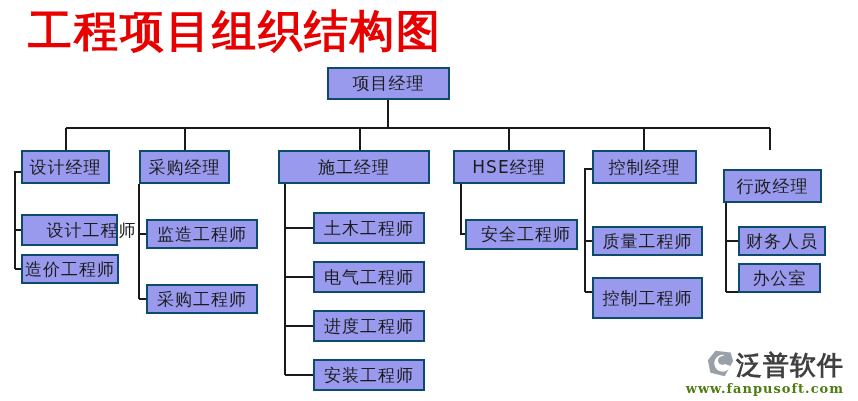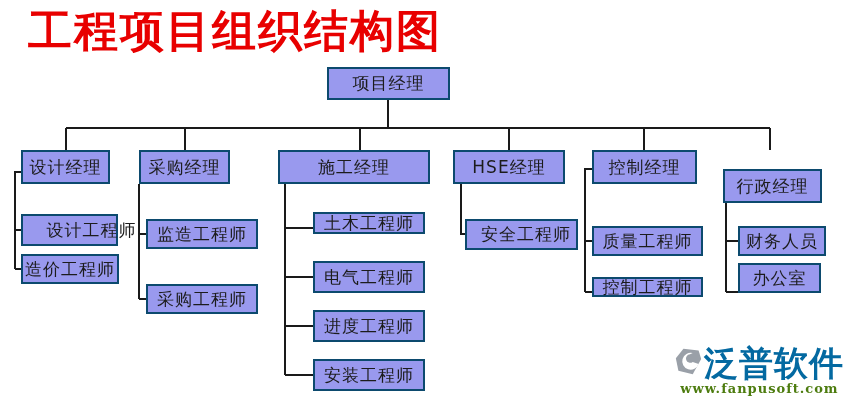--- a/index.html
+++ b/index.html
@@ -24,35 +24,35 @@
   #n-m0   {left:21px;  top:150px; width:89px;  height:34px;}
   #n-m1   {left:139px; top:150px; width:91px;  height:34px;}
   #n-m2   {left:278px; top:150px; width:152px; height:34px;}
   #n-m3   {left:453px; top:150px; width:112px; height:34px;}
   #n-m4   {left:592px; top:150px; width:105px; height:34px;}
   #n-m5   {left:723px; top:150px; width:99px;  height:34px;margin-top:19px;}
   #n-c00  {left:21px;  top:214px; width:97px;  height:32px;padding-left:44px;}
   #n-c01  {left:21px;  top:254px; width:98px;  height:30px;}
   #n-c10  {left:146px; top:219px; width:112px; height:30px;}
   #n-c11  {left:146px; top:284px; width:112px; height:30px;}
-  #n-c20  {left:313px; top:212px; width:112px; height:22px;}
+  #n-c20  {left:313px; top:212px; width:112px; height:32px;}
   #n-c21  {left:313px; top:261px; width:112px; height:32px;}
   #n-c22  {left:313px; top:310px; width:112px; height:32px;}
   #n-c23  {left:313px; top:359px; width:112px; height:32px;}
   #n-c30  {left:465px; top:219px; width:113px; height:31px;padding-left:9px;}
   #n-c40  {left:592px; top:226px; width:111px; height:30px;}
-  #n-c41  {left:592px; top:277px; width:111px; height:20px;}
+  #n-c41  {left:592px; top:277px; width:111px; height:42px;}
   #n-c50  {left:738px; top:226px; width:88px;  height:30px;}
   #n-c51  {left:738px; top:263px; width:83px;  height:30px;}
 
   .watermark { position:absolute; right:14px; bottom:6px; text-align:center; line-height:1; }
   .wm-row { display:flex; align-items:center; justify-content:flex-end; gap:2px; }
   .wm-brand {
     font-family:"DejaVu Serif", serif; font-weight:bold;
-    font-size:34px; color:#0369a1; letter-spacing:1px;
+    font-size:26px; color:#404040; letter-spacing:1px;
   }
   .wm-url {
     font-family:"DejaVu Serif", serif; font-weight:bold;
     font-size:13px; color:#4d7c0f; letter-spacing:1px; margin-top:2px;
   }
 </style>
 </head>
 <body>
 
 <div class="canvas">

